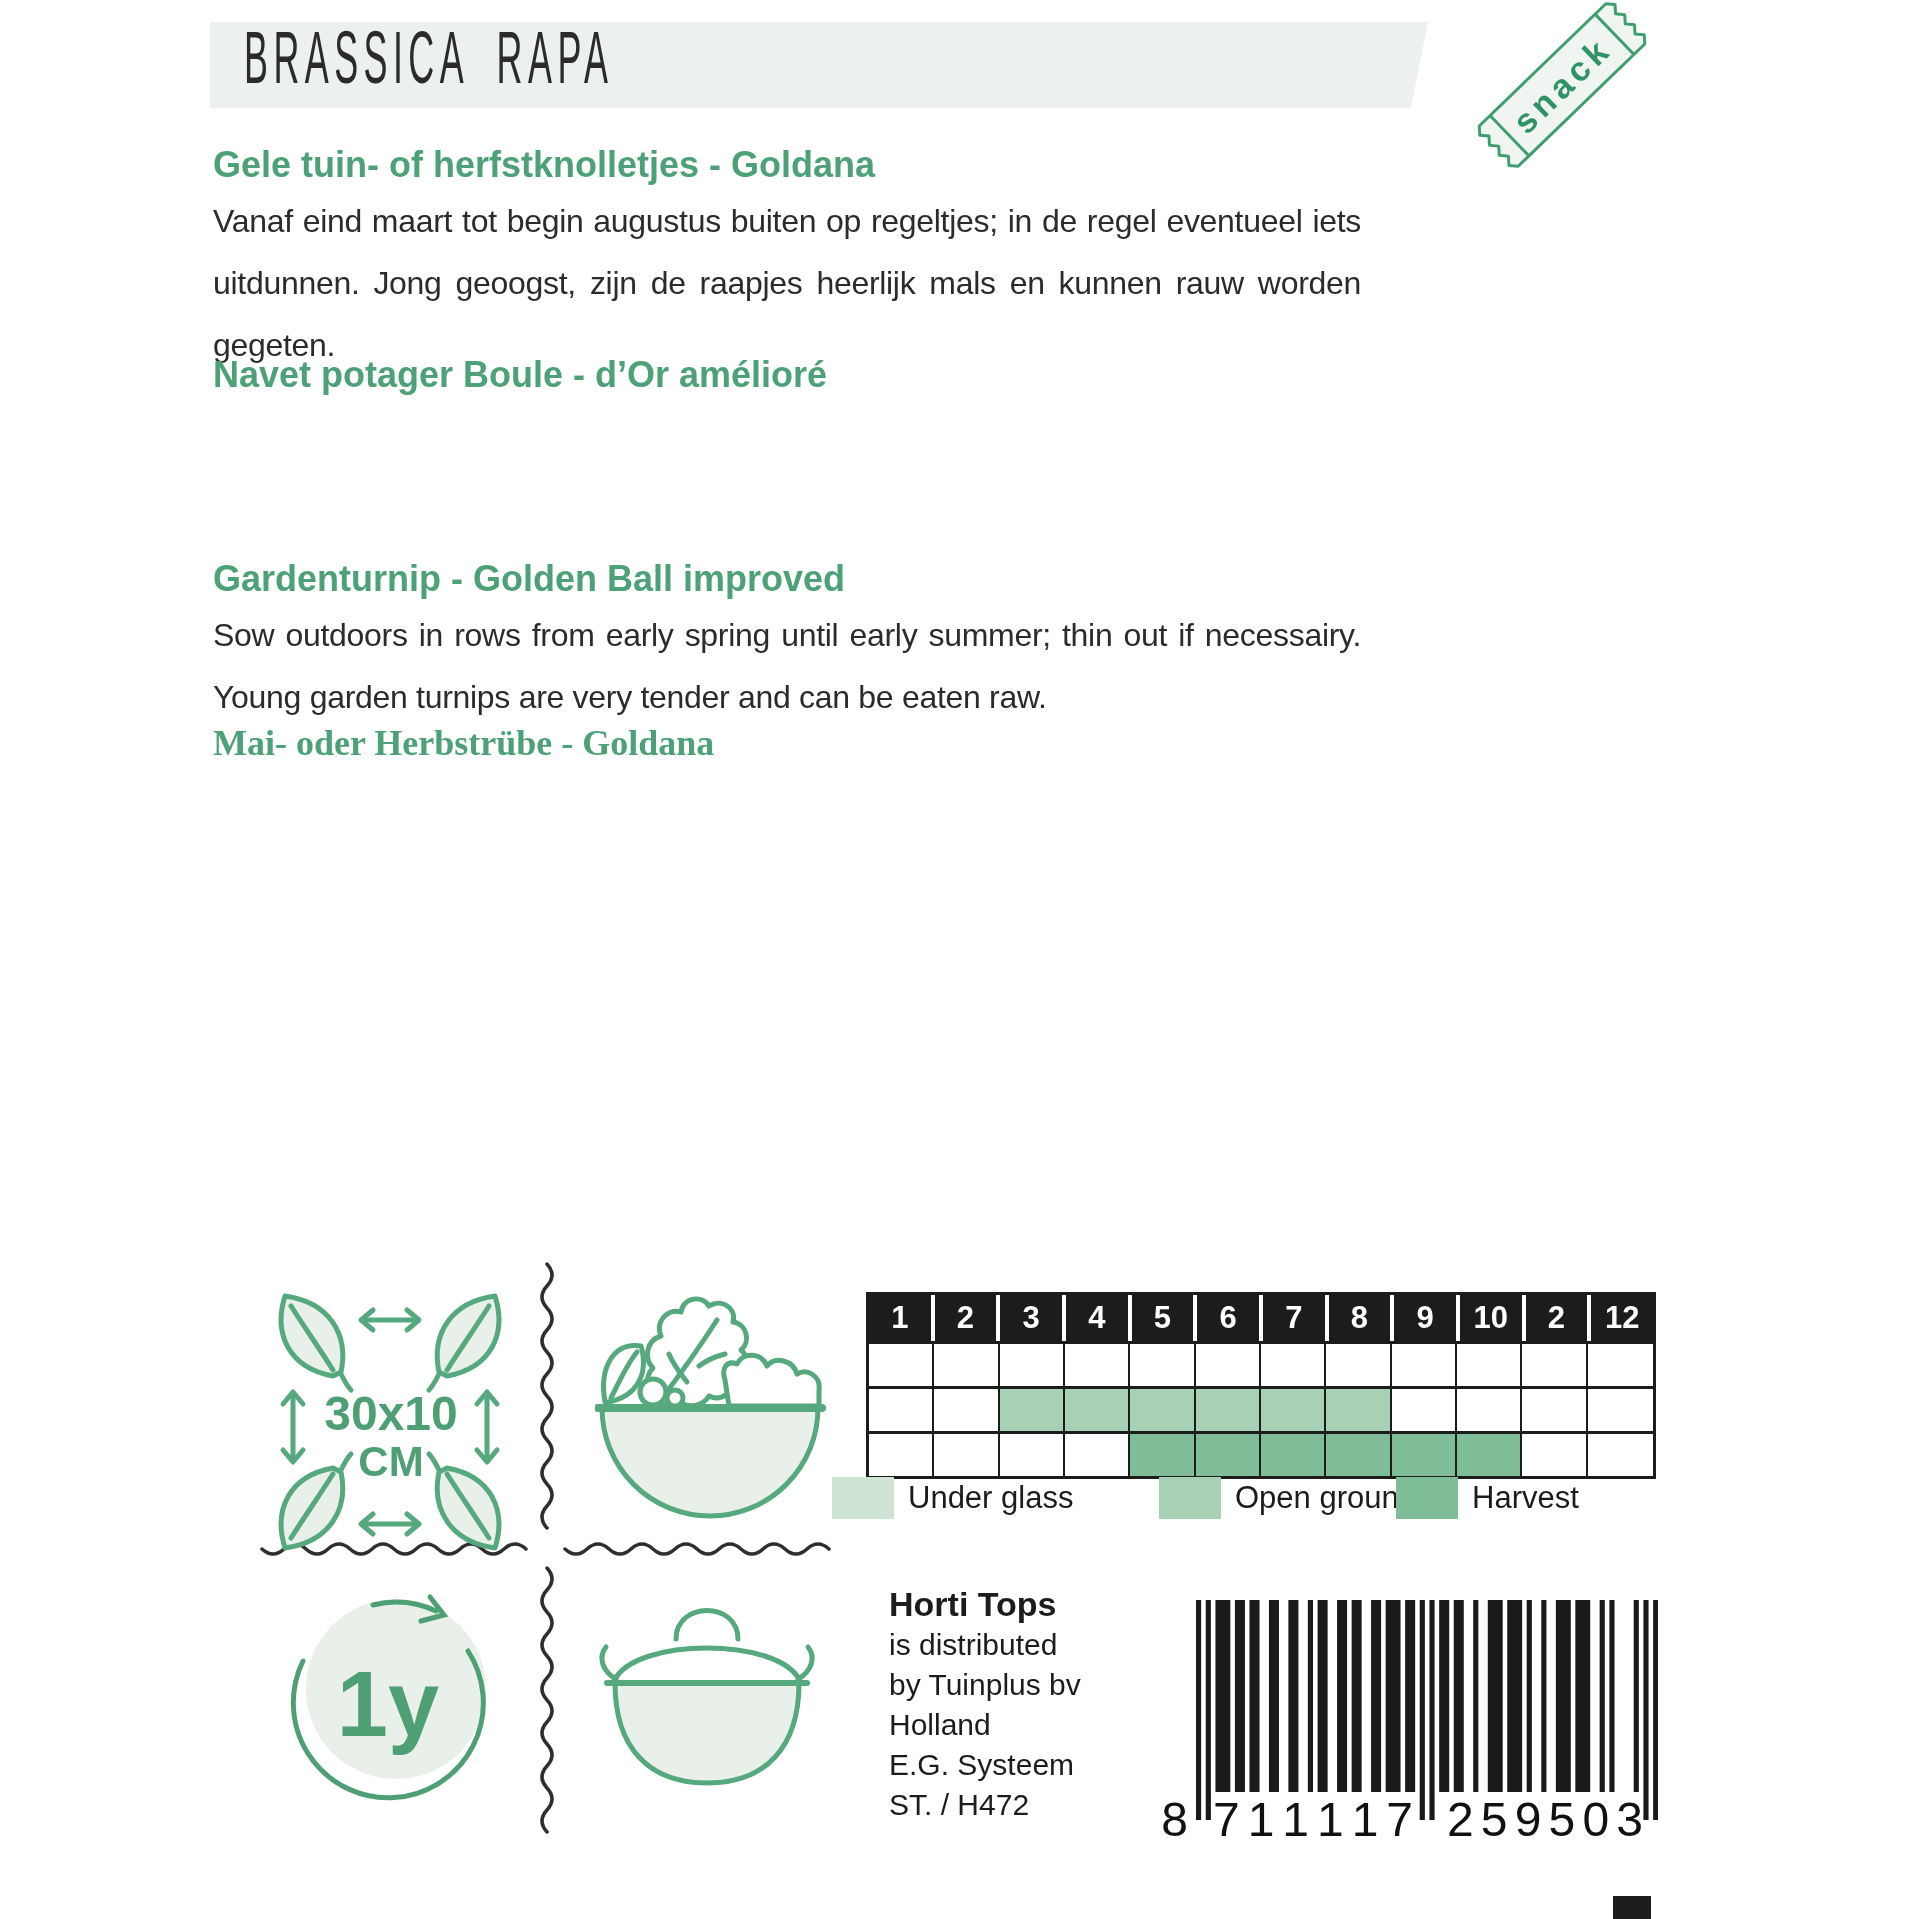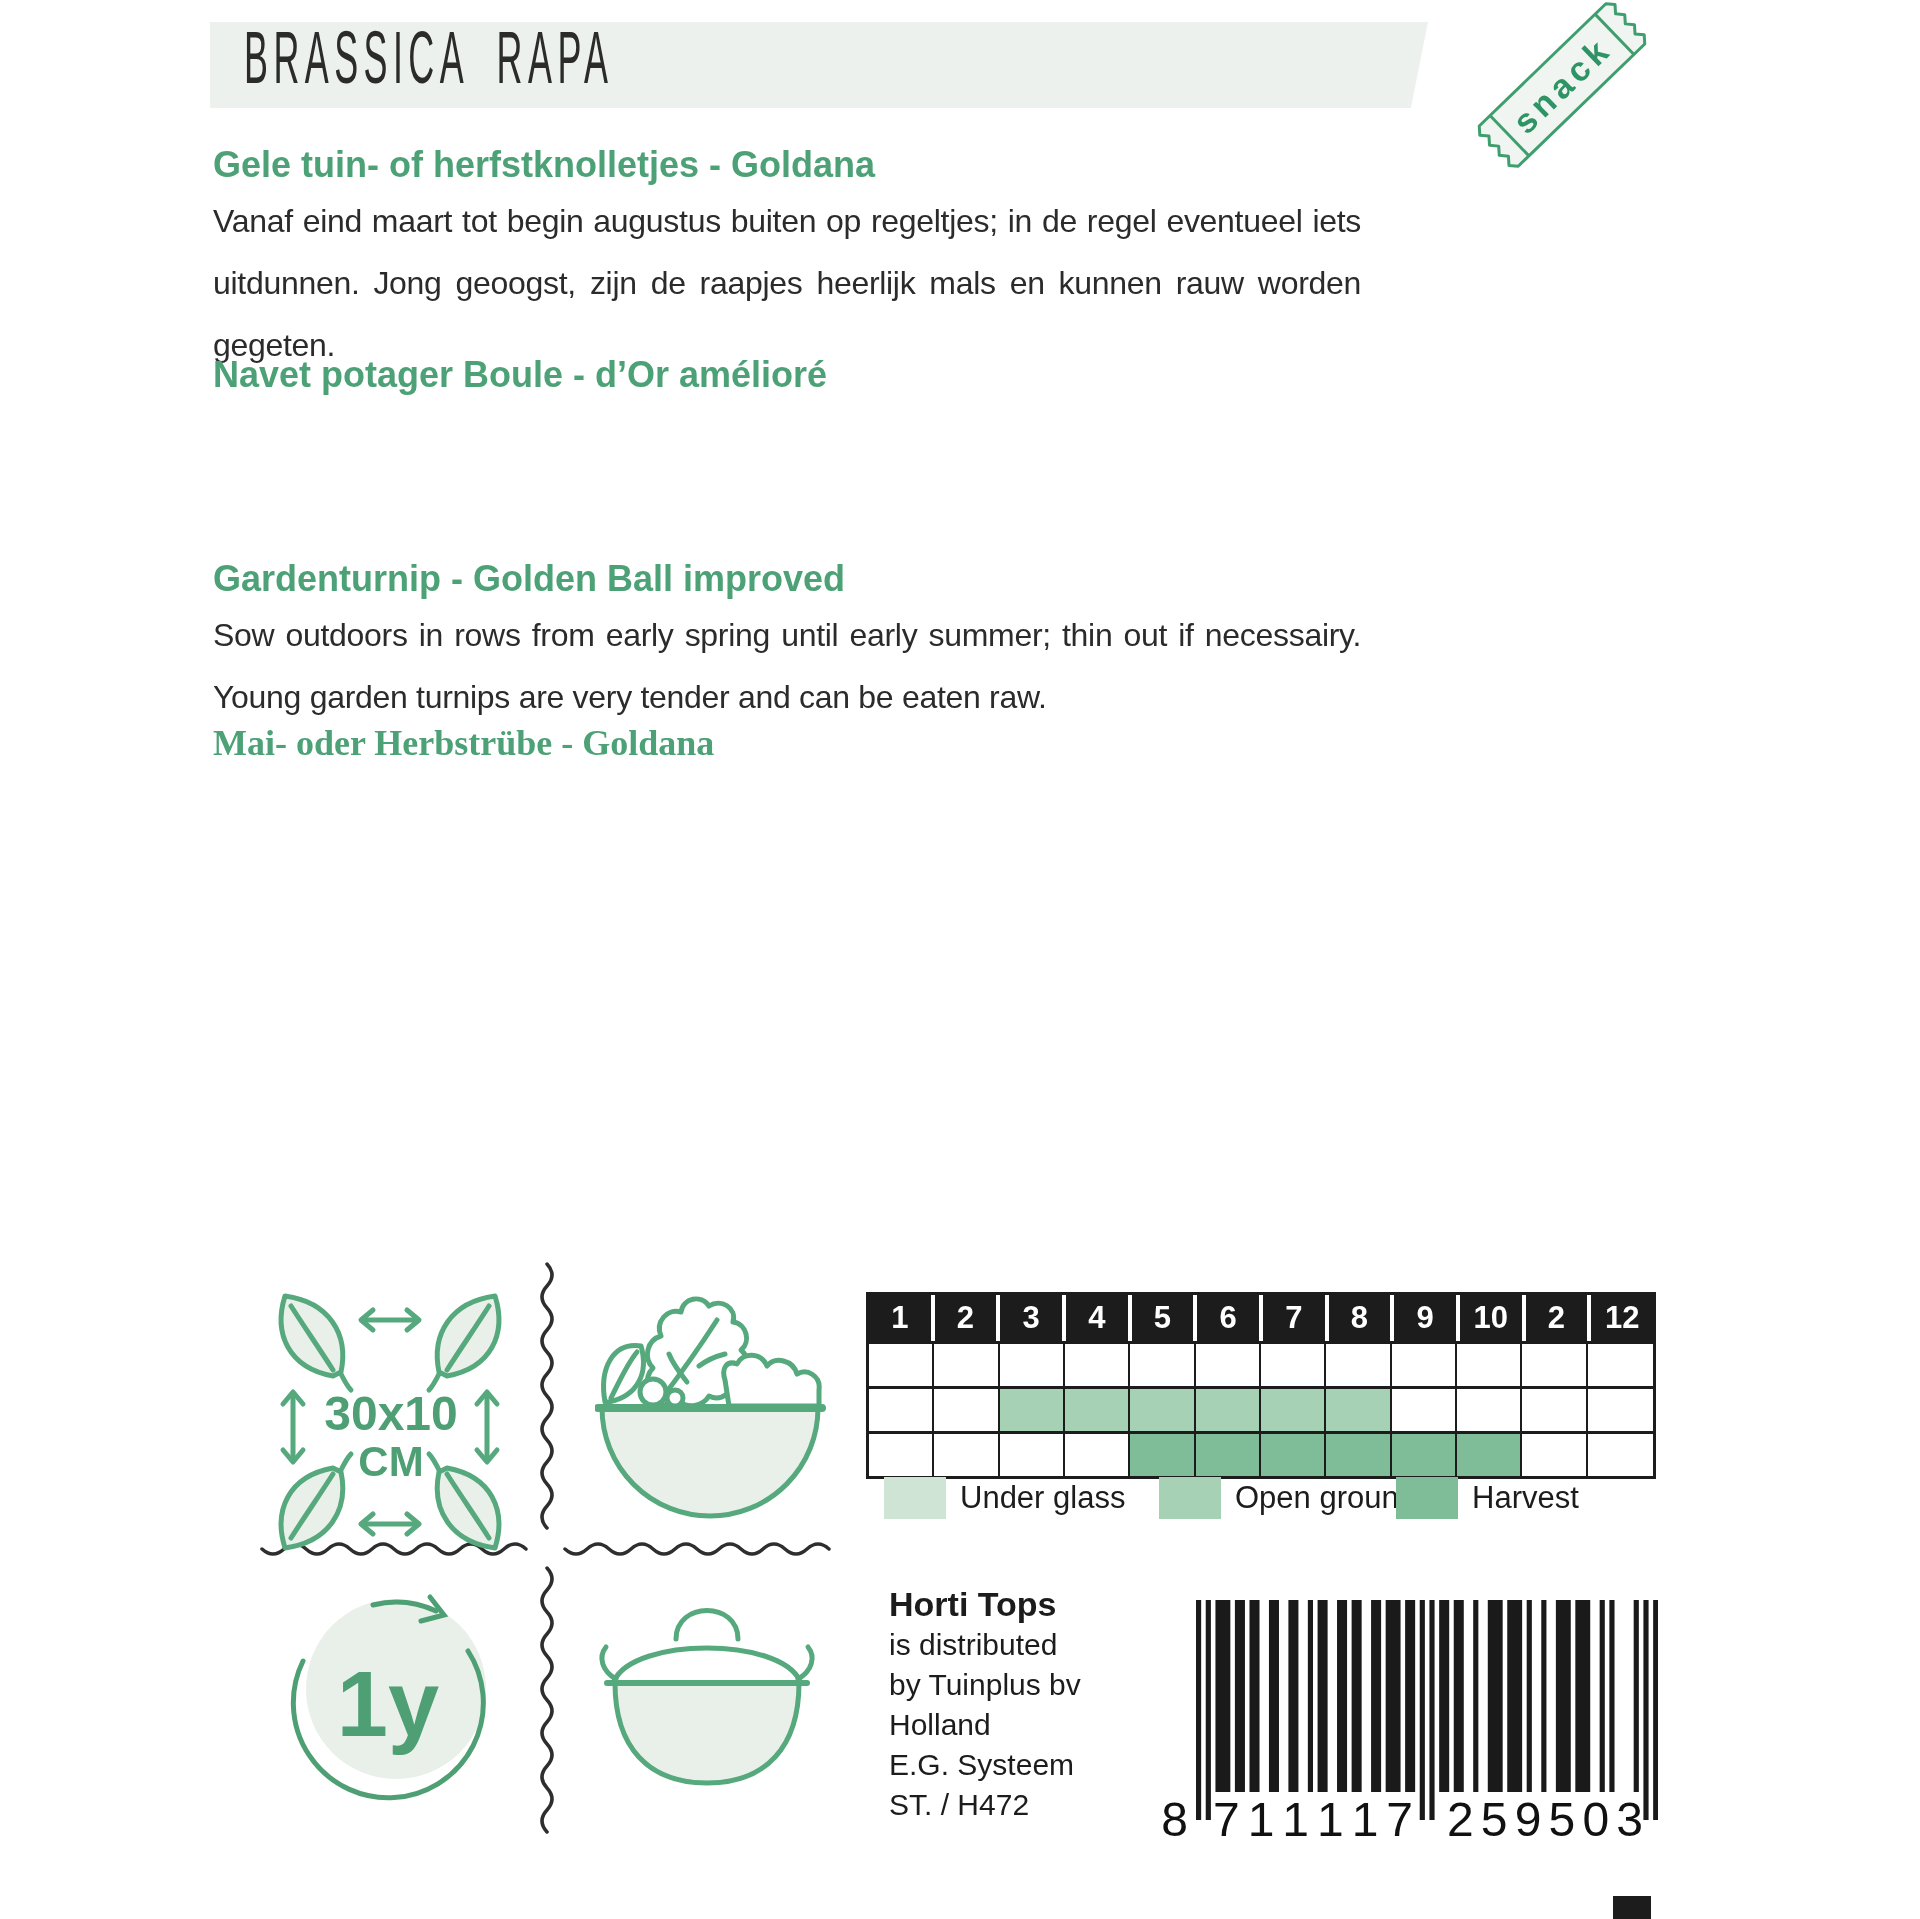--- a/index.html
+++ b/index.html
@@ -201,21 +201,21 @@
           <div class="cc" style="background: rgb(127, 189, 152);"></div>
           <div class="cc" style="background: rgb(127, 189, 152);"></div>
           <div class="cc" style="background: rgb(127, 189, 152);"></div>
           <div class="cc" style="background: rgb(127, 189, 152);"></div>
           <div class="cc"></div>
           <div class="cc"></div>
         </div>
       </div>
   </div>
   <div id="cal-legend">
-      <div class="abs legend-item" style="left: 884px; top: 1477px; text-align: center;">
+      <div class="abs legend-item" style="left: 832px; top: 1477px; text-align: center;">
         <div class="legend-sw" style="background: rgb(207, 228, 212);"></div>
         <div class="legend-lb">Under glass</div>
       </div>
       <div class="abs legend-item" style="left: 1131px; top: 1477px; padding-left: 28px;">
         <div class="legend-sw" style="background: rgb(167, 209, 180);"></div>
         <div class="legend-lb">Open ground</div>
       </div>
       <div class="abs legend-item" style="left: 1396px; top: 1477px;">
         <div class="legend-sw" style="background: rgb(127, 189, 152);"></div>
         <div class="legend-lb">Harvest</div>

